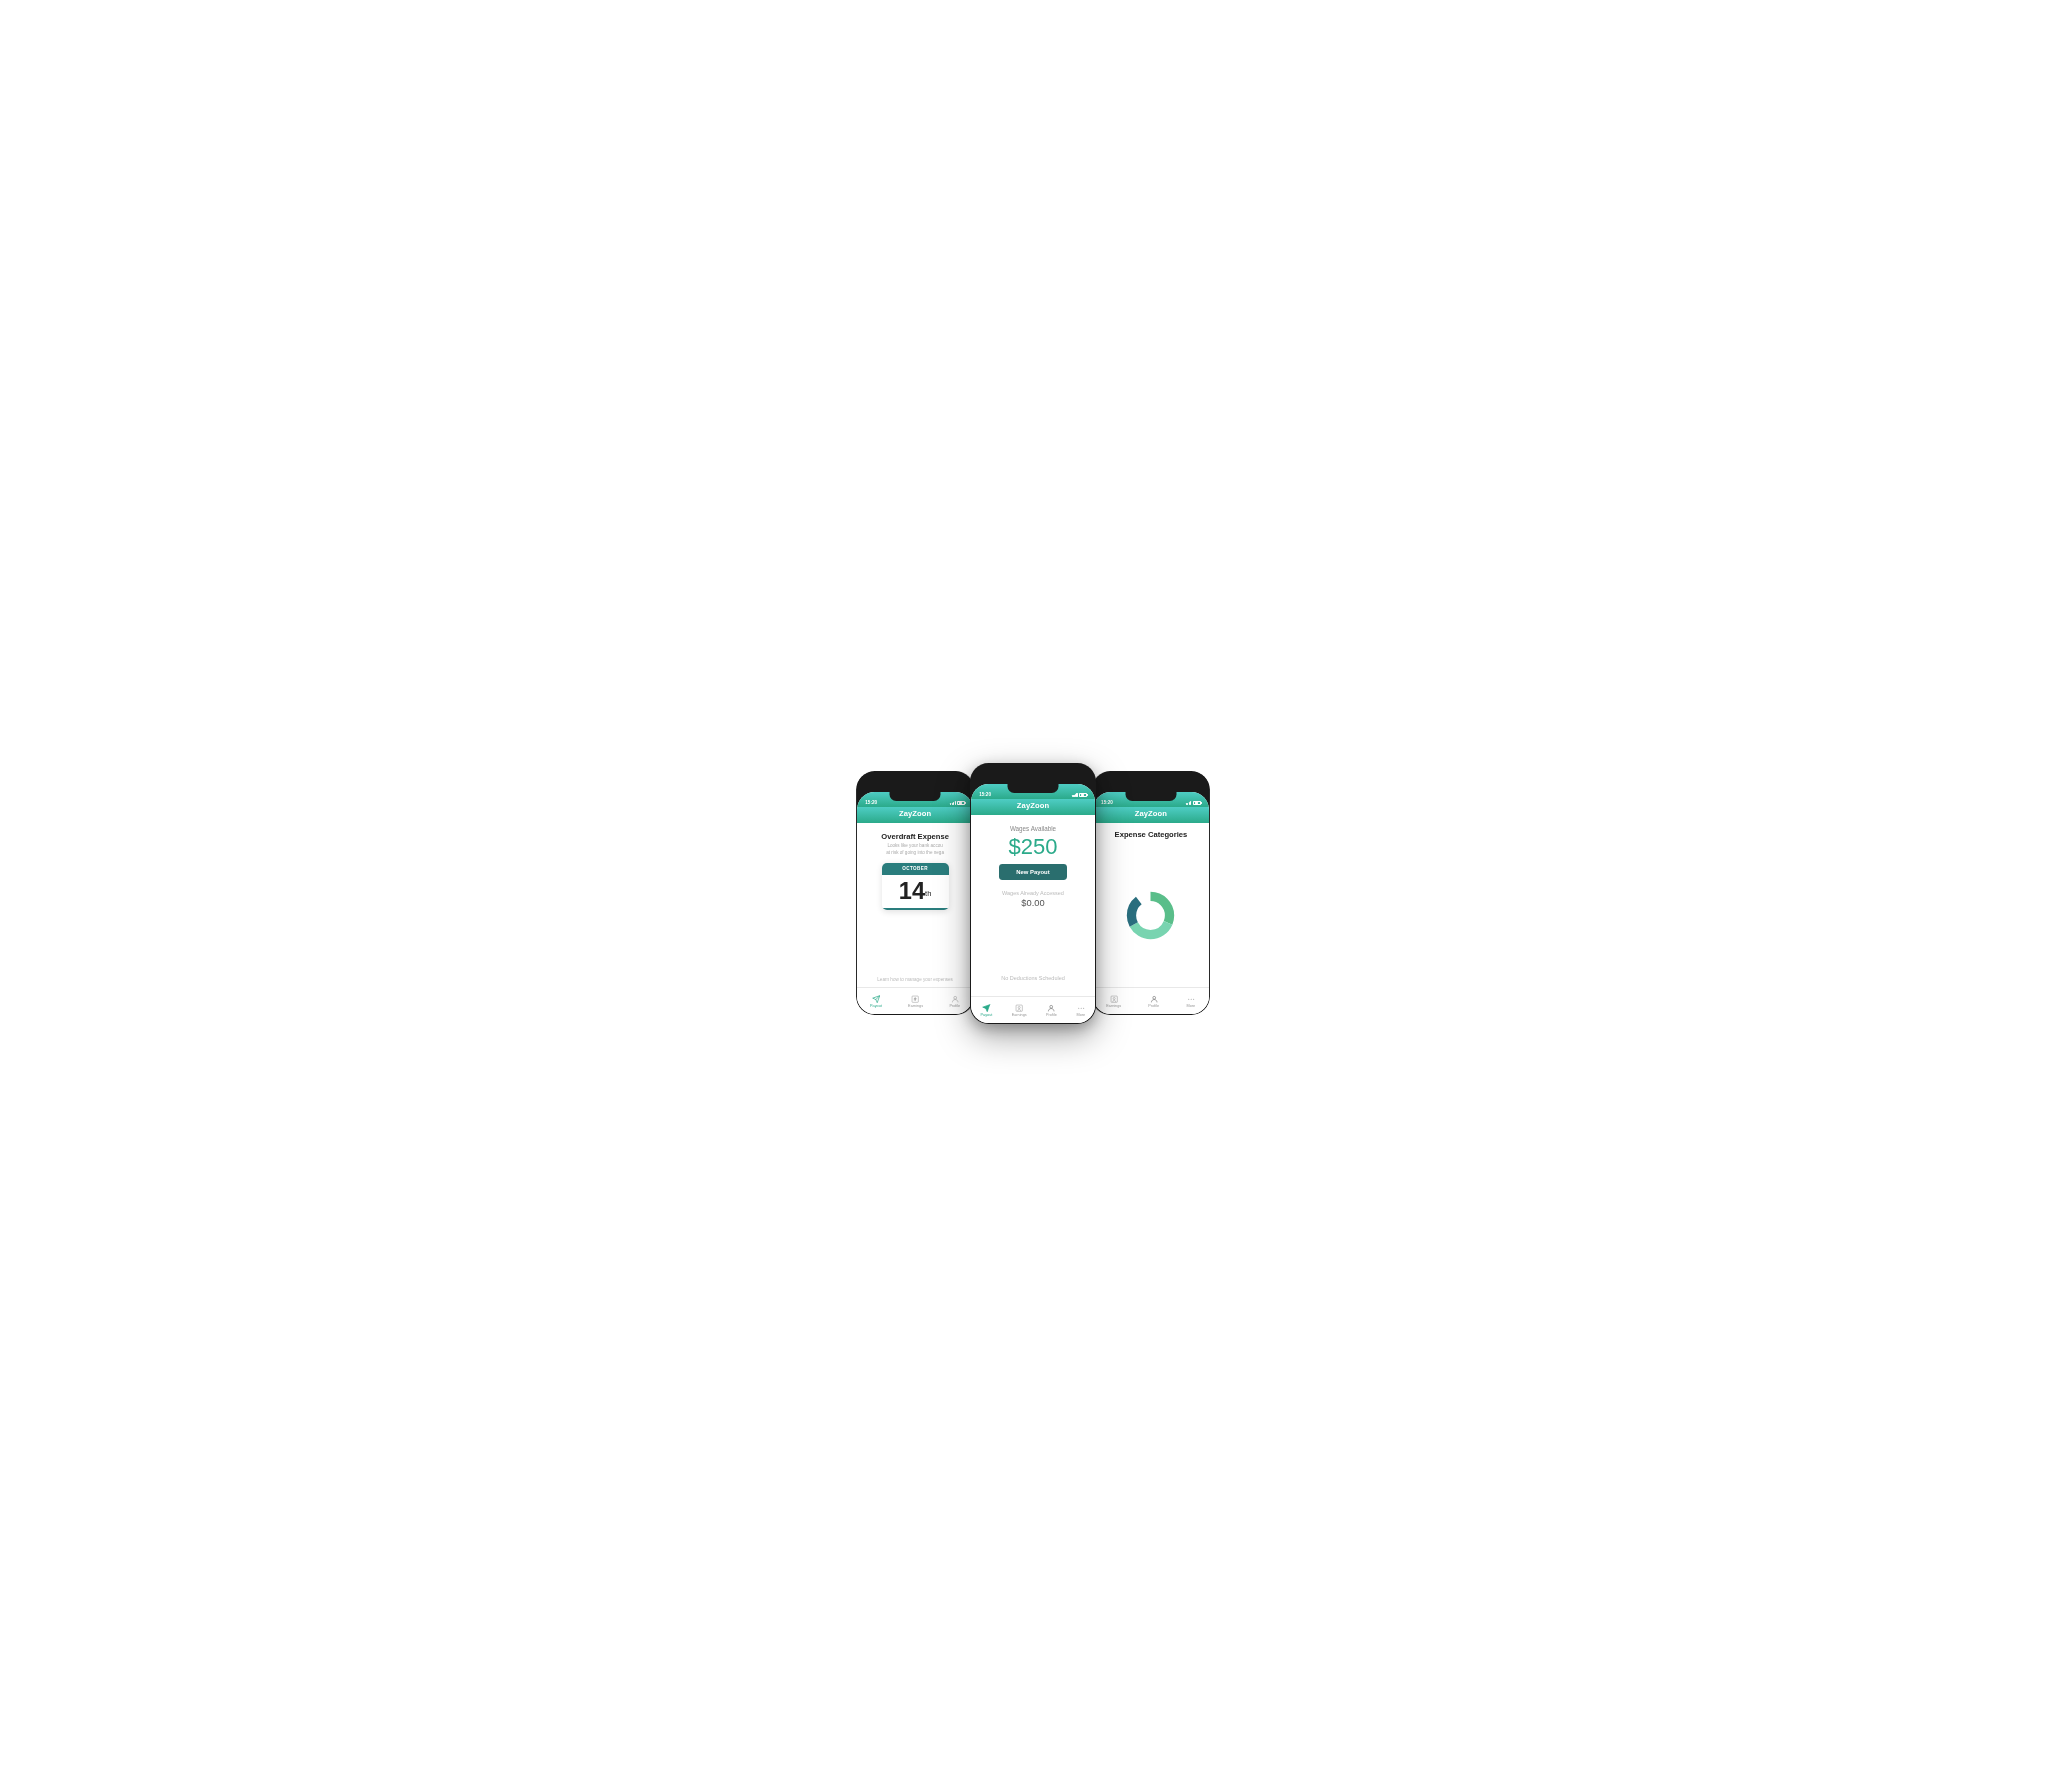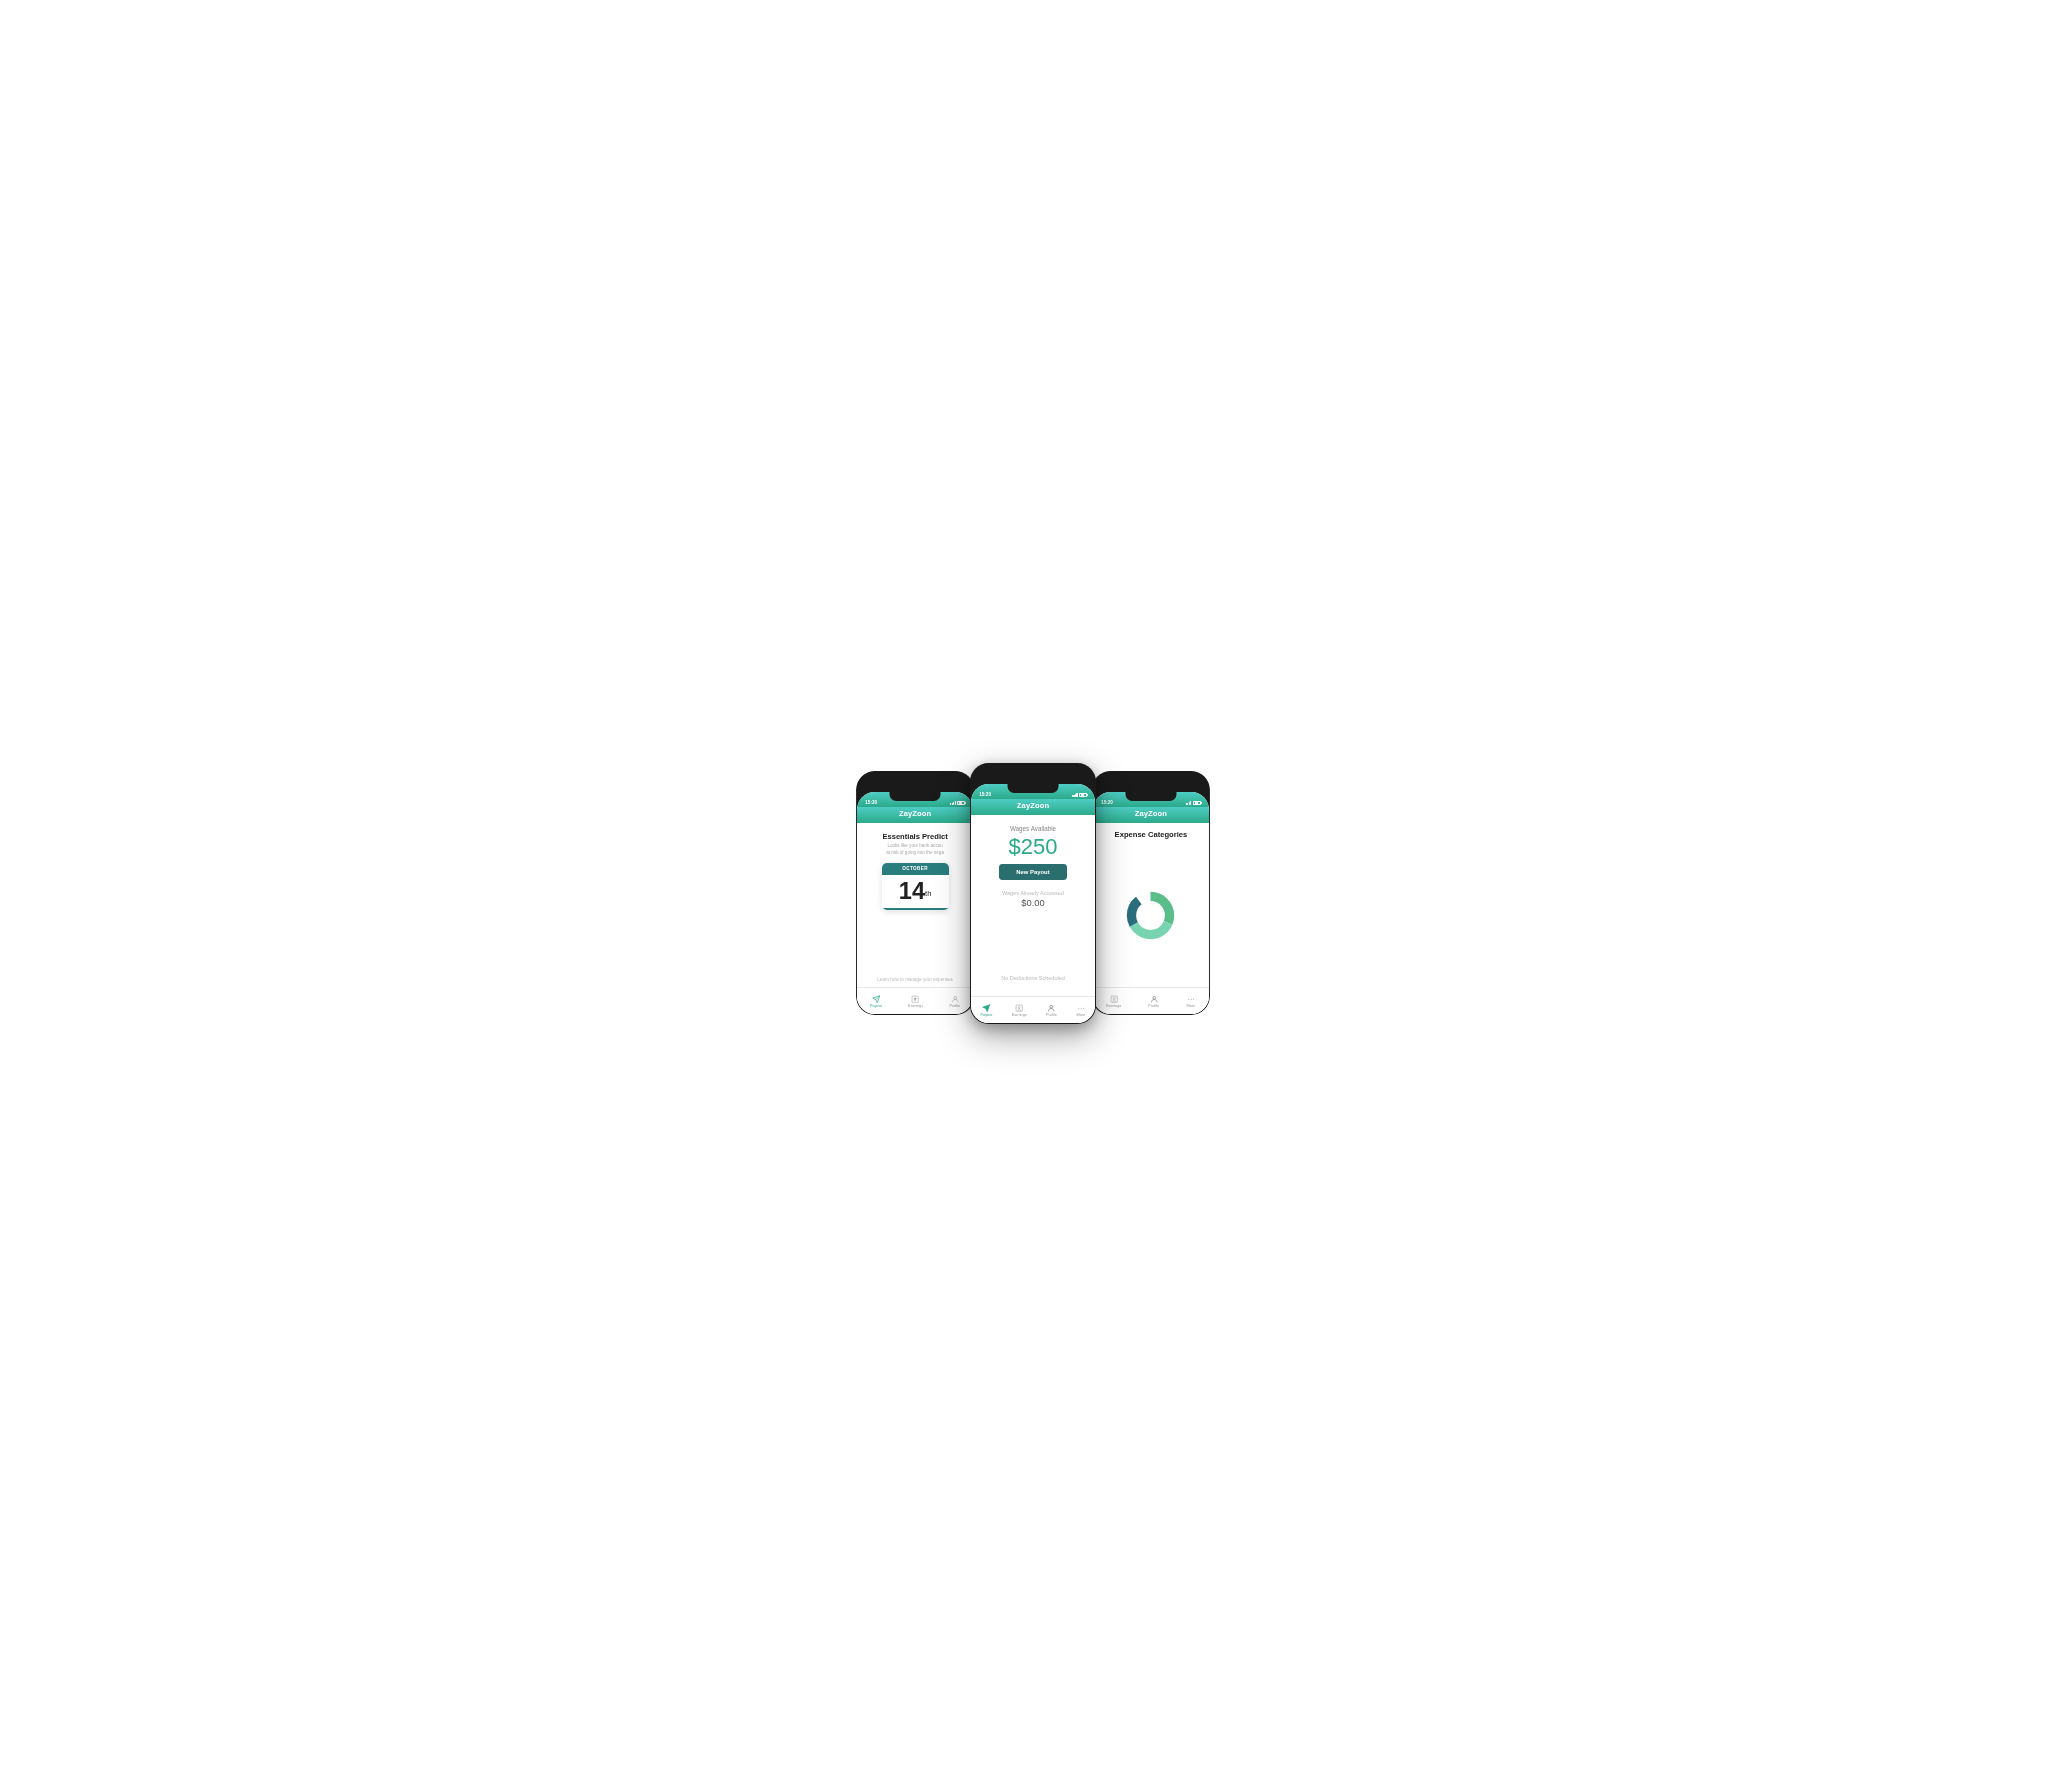--- a/index.html
+++ b/index.html
@@ -453,21 +453,21 @@
           <div class="battery-icon">
             <div class="battery-fill"></div>
           </div>
         </div>
       </div>
       <div class="app-header">
         <span class="app-title">ZayZoon</span>
       </div>
       <div class="phone-content">
         <div class="overdraft-content">
-          <div class="overdraft-title">Essentials Predict</div>
+          <div class="overdraft-title">Overdraft Expense</div>
           <div class="overdraft-desc">
             <span>Looks like your bank accou</span><br>
             <span>at risk of going into the nega</span>
           </div>
           <div class="calendar-card">
             <div class="calendar-header">OCTOBER</div>
             <div class="calendar-day">
               <span class="calendar-day-num">14</span><span class="calendar-day-sup">th</span>
             </div>
             <div class="calendar-footer-bar"></div>

